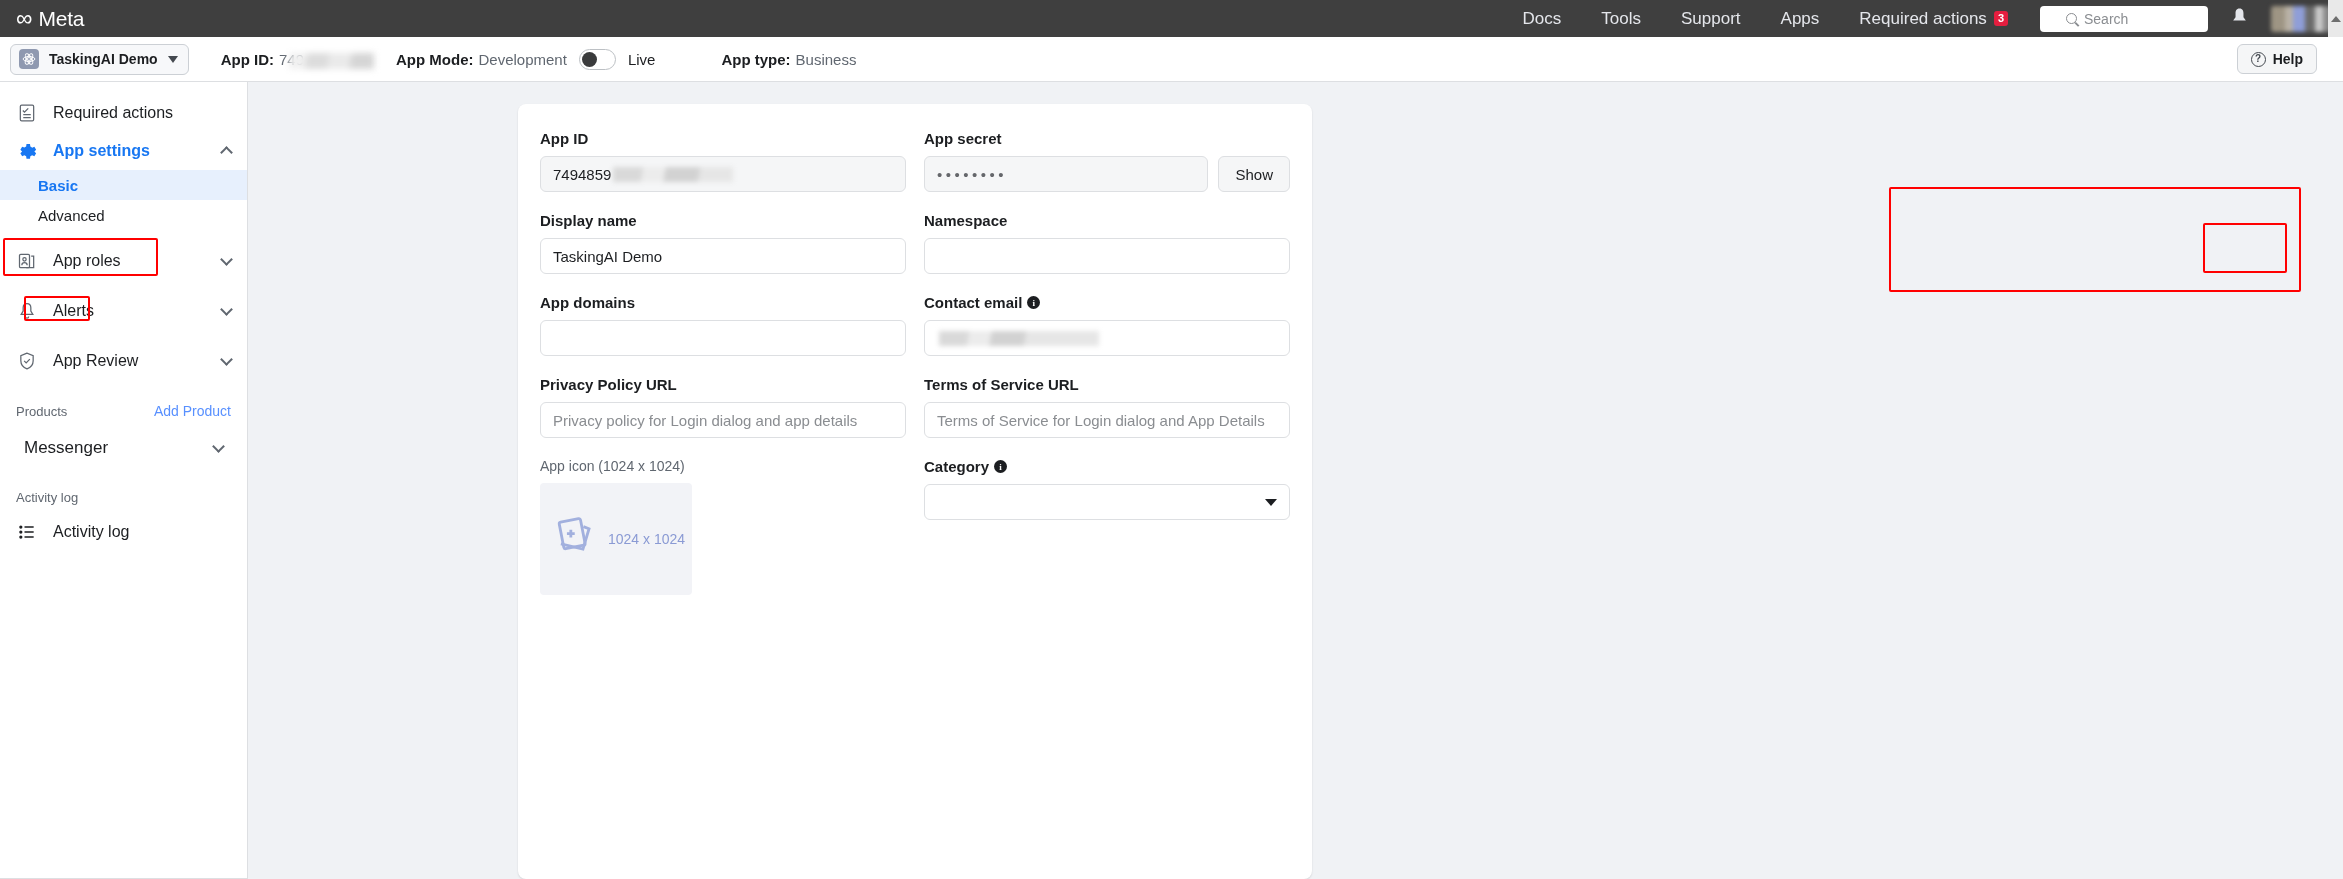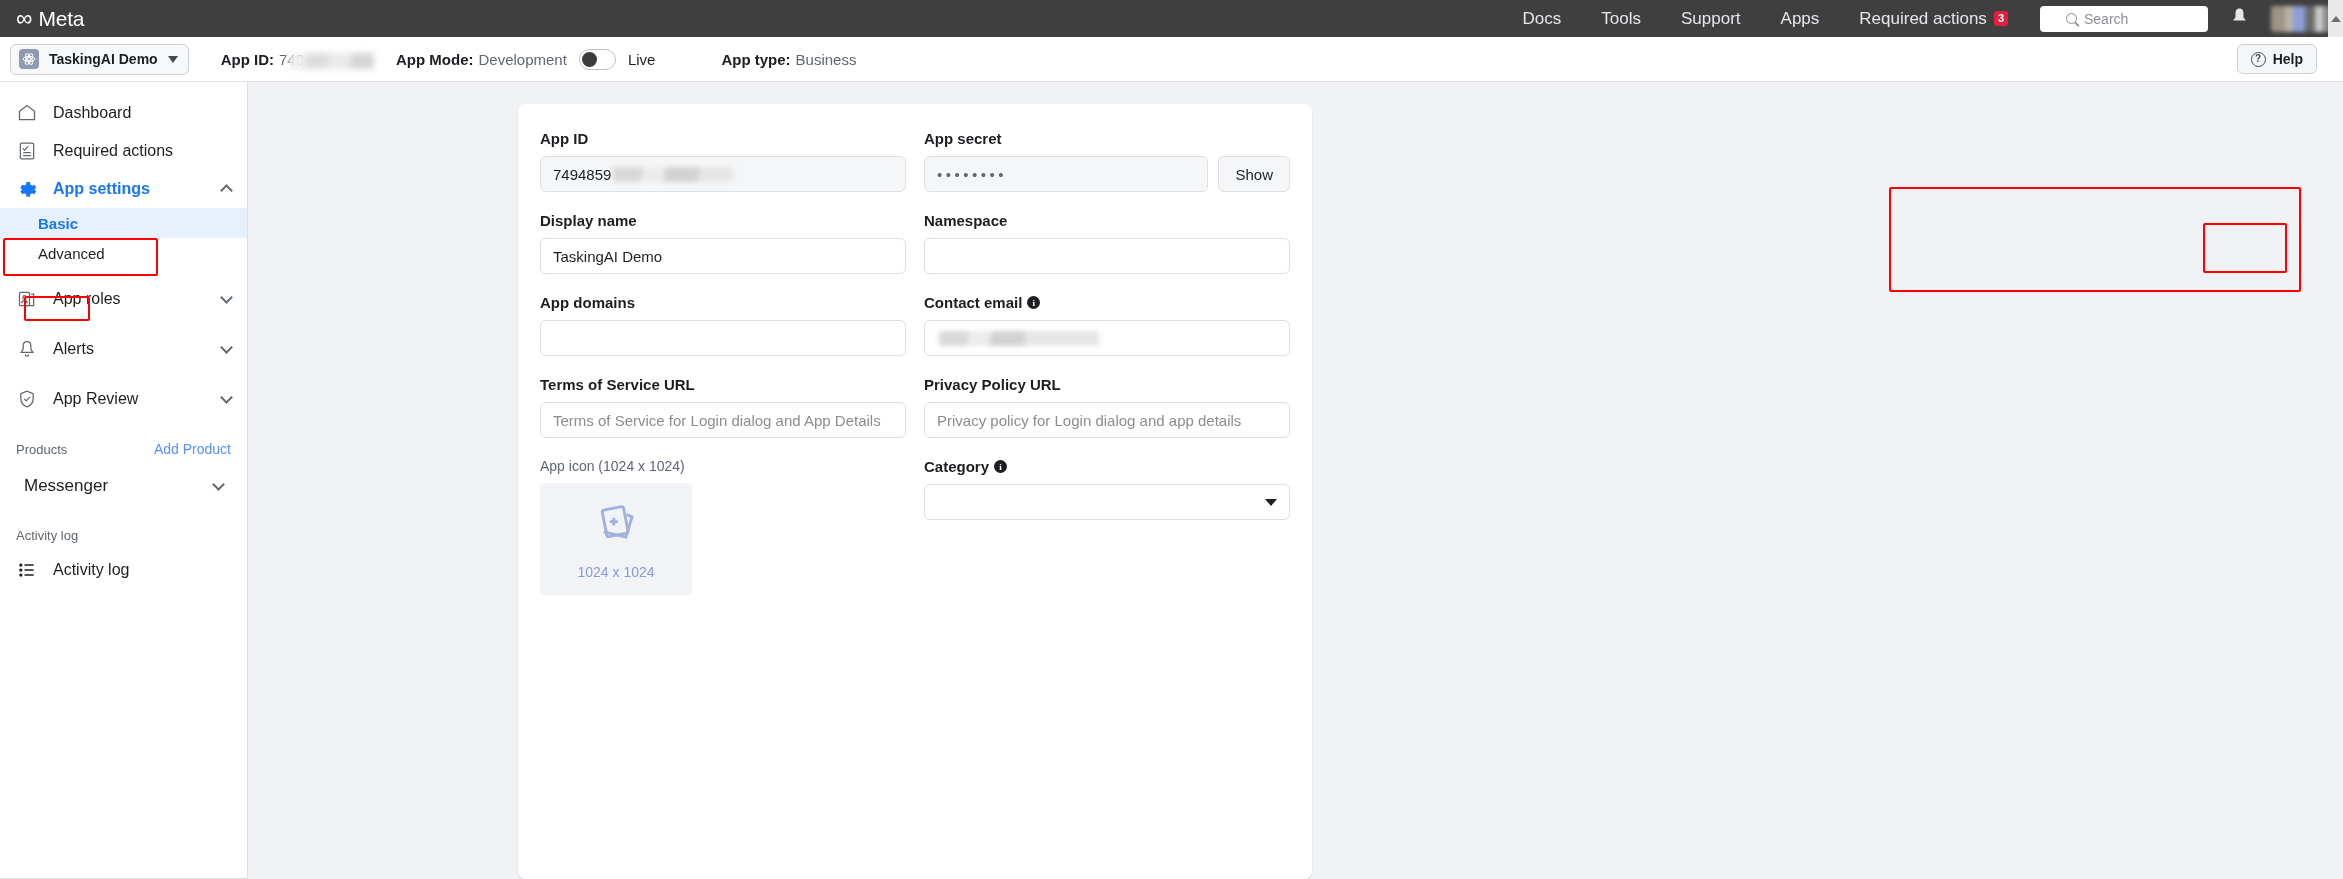--- a/index.html
+++ b/index.html
@@ -191,21 +191,21 @@
   .dots { letter-spacing:3.5px; color:#65676b; font-size:15px; }
   .fgroup { margin-bottom:20px; }
   .secret-wrap { display:flex; align-items:center; gap:10px; }
   #show-btn {
     height:36px; padding:0 16px; border:1px solid #dddfe2; border-radius:6px;
     background:#f5f6f7; font-size:15px; color:#1c1e21; cursor:pointer;
     display:flex; align-items:center; flex:none;
   }
   #icon-drop {
     width:152px; height:112px; background:#f2f3f7; border-radius:4px;
-    display:flex; flex-direction:column; align-items:center; justify-content:center;
+    display:flex; flex-direction:row; align-items:center; justify-content:center;
     gap:9px; cursor:pointer;
   }
   #icon-drop .sizetxt { font-size:14px; color:#8a9ad4; }
   .select-box {
     height:36px; border:1px solid #dddfe2; border-radius:6px; background:#fff;
     display:flex; align-items:center; padding:0 12px; cursor:pointer;
   }
   .select-box .caret {
     margin-left:auto; width:0; height:0;
     border-left:6px solid transparent; border-right:6px solid transparent;
@@ -297,28 +297,20 @@
   <div id="help-btn">
     <span class="q-icon">?</span>
     <span>Help</span>
   </div>
 </div>
 
 <div id="shell">
 
   <div id="sidebar">
 
-    <div class="nav-row">
-      <span class="nav-ico">
-        <svg width="20" height="20" viewBox="0 0 24 24" fill="none" stroke="#606770" stroke-width="1.6">
-          <path d="M3 10 L12 3 L21 10 V20 H3 Z"></path>
-        </svg>
-      </span>
-      <span class="nav-lbl">Dashboard</span>
-    </div>
 
     <div class="nav-row">
       <span class="nav-ico">
         <svg width="20" height="20" viewBox="0 0 24 24" fill="none" stroke="#606770" stroke-width="1.5">
           <rect x="4" y="2.5" width="16" height="19" rx="1.6"></rect>
           <path d="M7 9 l2 2 l4.5 -4.5"></path>
           <path d="M7.5 14 h9 M7.5 17.5 h9"></path>
         </svg>
       </span>
       <span class="nav-lbl">Required actions</span>
@@ -460,29 +452,29 @@
             <span class="i-icon">i</span>
           </div>
           <div class="finput">
             <span class="blurtext" style="width:160px"></span>
           </div>
         </div>
       </div>
 
       <div class="frow fgroup">
         <div class="fcol">
+          <div class="flabel">Privacy Policy URL</div>
+          <div class="finput">
+            <span class="ph">Privacy policy for Login dialog and app details</span>
+          </div>
+        </div>
+        <div class="fcol">
           <div class="flabel">Terms of Service URL</div>
           <div class="finput">
             <span class="ph">Terms of Service for Login dialog and App Details</span>
-          </div>
-        </div>
-        <div class="fcol">
-          <div class="flabel">Privacy Policy URL</div>
-          <div class="finput">
-            <span class="ph">Privacy policy for Login dialog and app details</span>
           </div>
         </div>
       </div>
 
       <div class="frow">
         <div class="fcol">
           <div class="flabel light">App icon (1024 x 1024)</div>
           <div id="icon-drop">
             <span>
               <svg width="52" height="52" viewBox="0 0 24 24" fill="none" stroke="#a2b0de" stroke-width="1.3">

